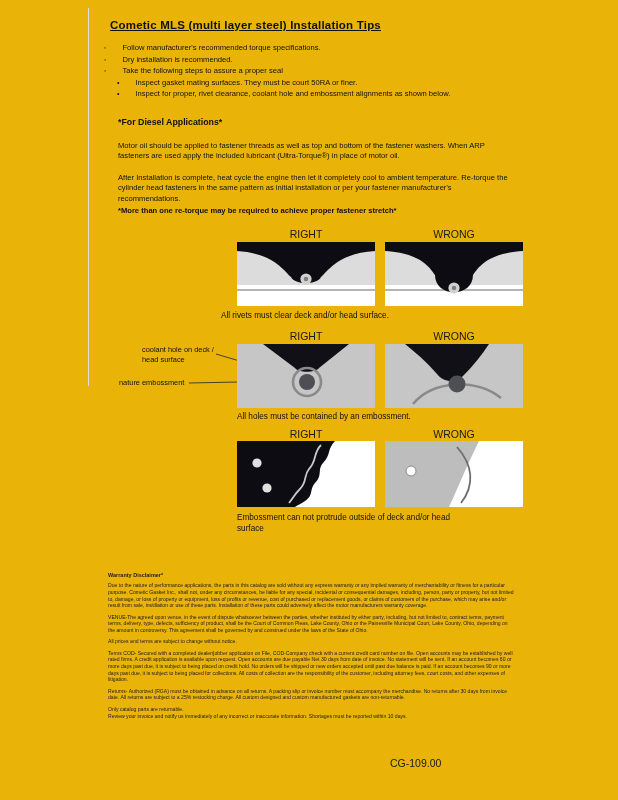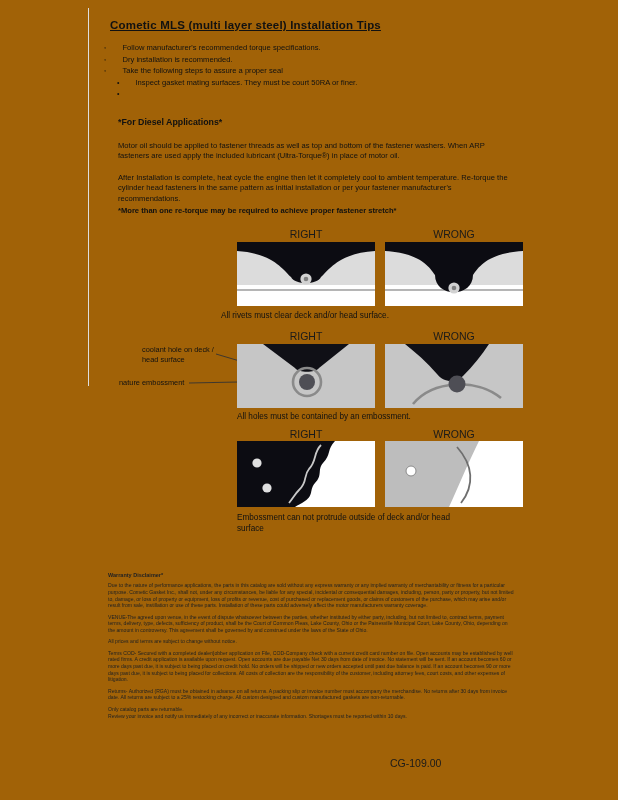--- a/index.html
+++ b/index.html
@@ -1,20 +1,20 @@
 <!DOCTYPE html>
 <html><head>
 <meta charset="utf-8">
 <style>
   html, body { margin: 0; padding: 0; background: #ffffff; }
   .page {
     position: relative;
     width: 618px;
     height: 800px;
-    background: #a16207;
+    background: #eab308;
     color: #111111;
     font-family: "Liberation Sans", "DejaVu Sans", sans-serif;
     overflow: hidden;
   }
   .abs { position: absolute; }
 
   .edge-line { left: 88px; top: 8px; width: 1px; height: 378px; background: #dedede; }
 
   .title {
     left: 110px; top: 19px;
@@ -90,20 +90,21 @@
     <div class="b-row">
       <span class="mk">◦</span>
       <span>Take the following steps to assure a proper seal</span>
     </div>
     <div class="b-row sub">
       <span class="mk">•</span>
       <span>Inspect gasket mating surfaces.  They must be court 50RA or finer.</span>
     </div>
     <div class="b-row sub">
       <span class="mk">•</span>
+      <span>Inspect for proper, rivet clearance, coolant hole and embossment alignments as shown below.</span>
     </div>
   </div>
 
   <div class="abs diesel-h">*For Diesel Applications*</div>
   <p class="abs para p1">Motor oil should be applied to fastener threads as well as top and bottom of the fastener washers. When ARP fasteners are used apply the included lubricant (Ultra-Torque®) in place of motor oil.</p>
   <p class="abs para p2">After Installation is complete, heat cycle the engine then let it completely cool to ambient temperature. Re-torque the cylinder head fasteners in the same pattern as initial installation or per your fastener manufacturer's recommendations.</p>
   <div class="abs note">*More than one re-torque may be required to achieve proper fastener stretch*</div>
 
   <div class="abs dlabel lbl-r1">RIGHT</div>
   <div class="abs dlabel lbl-w1">WRONG</div>

